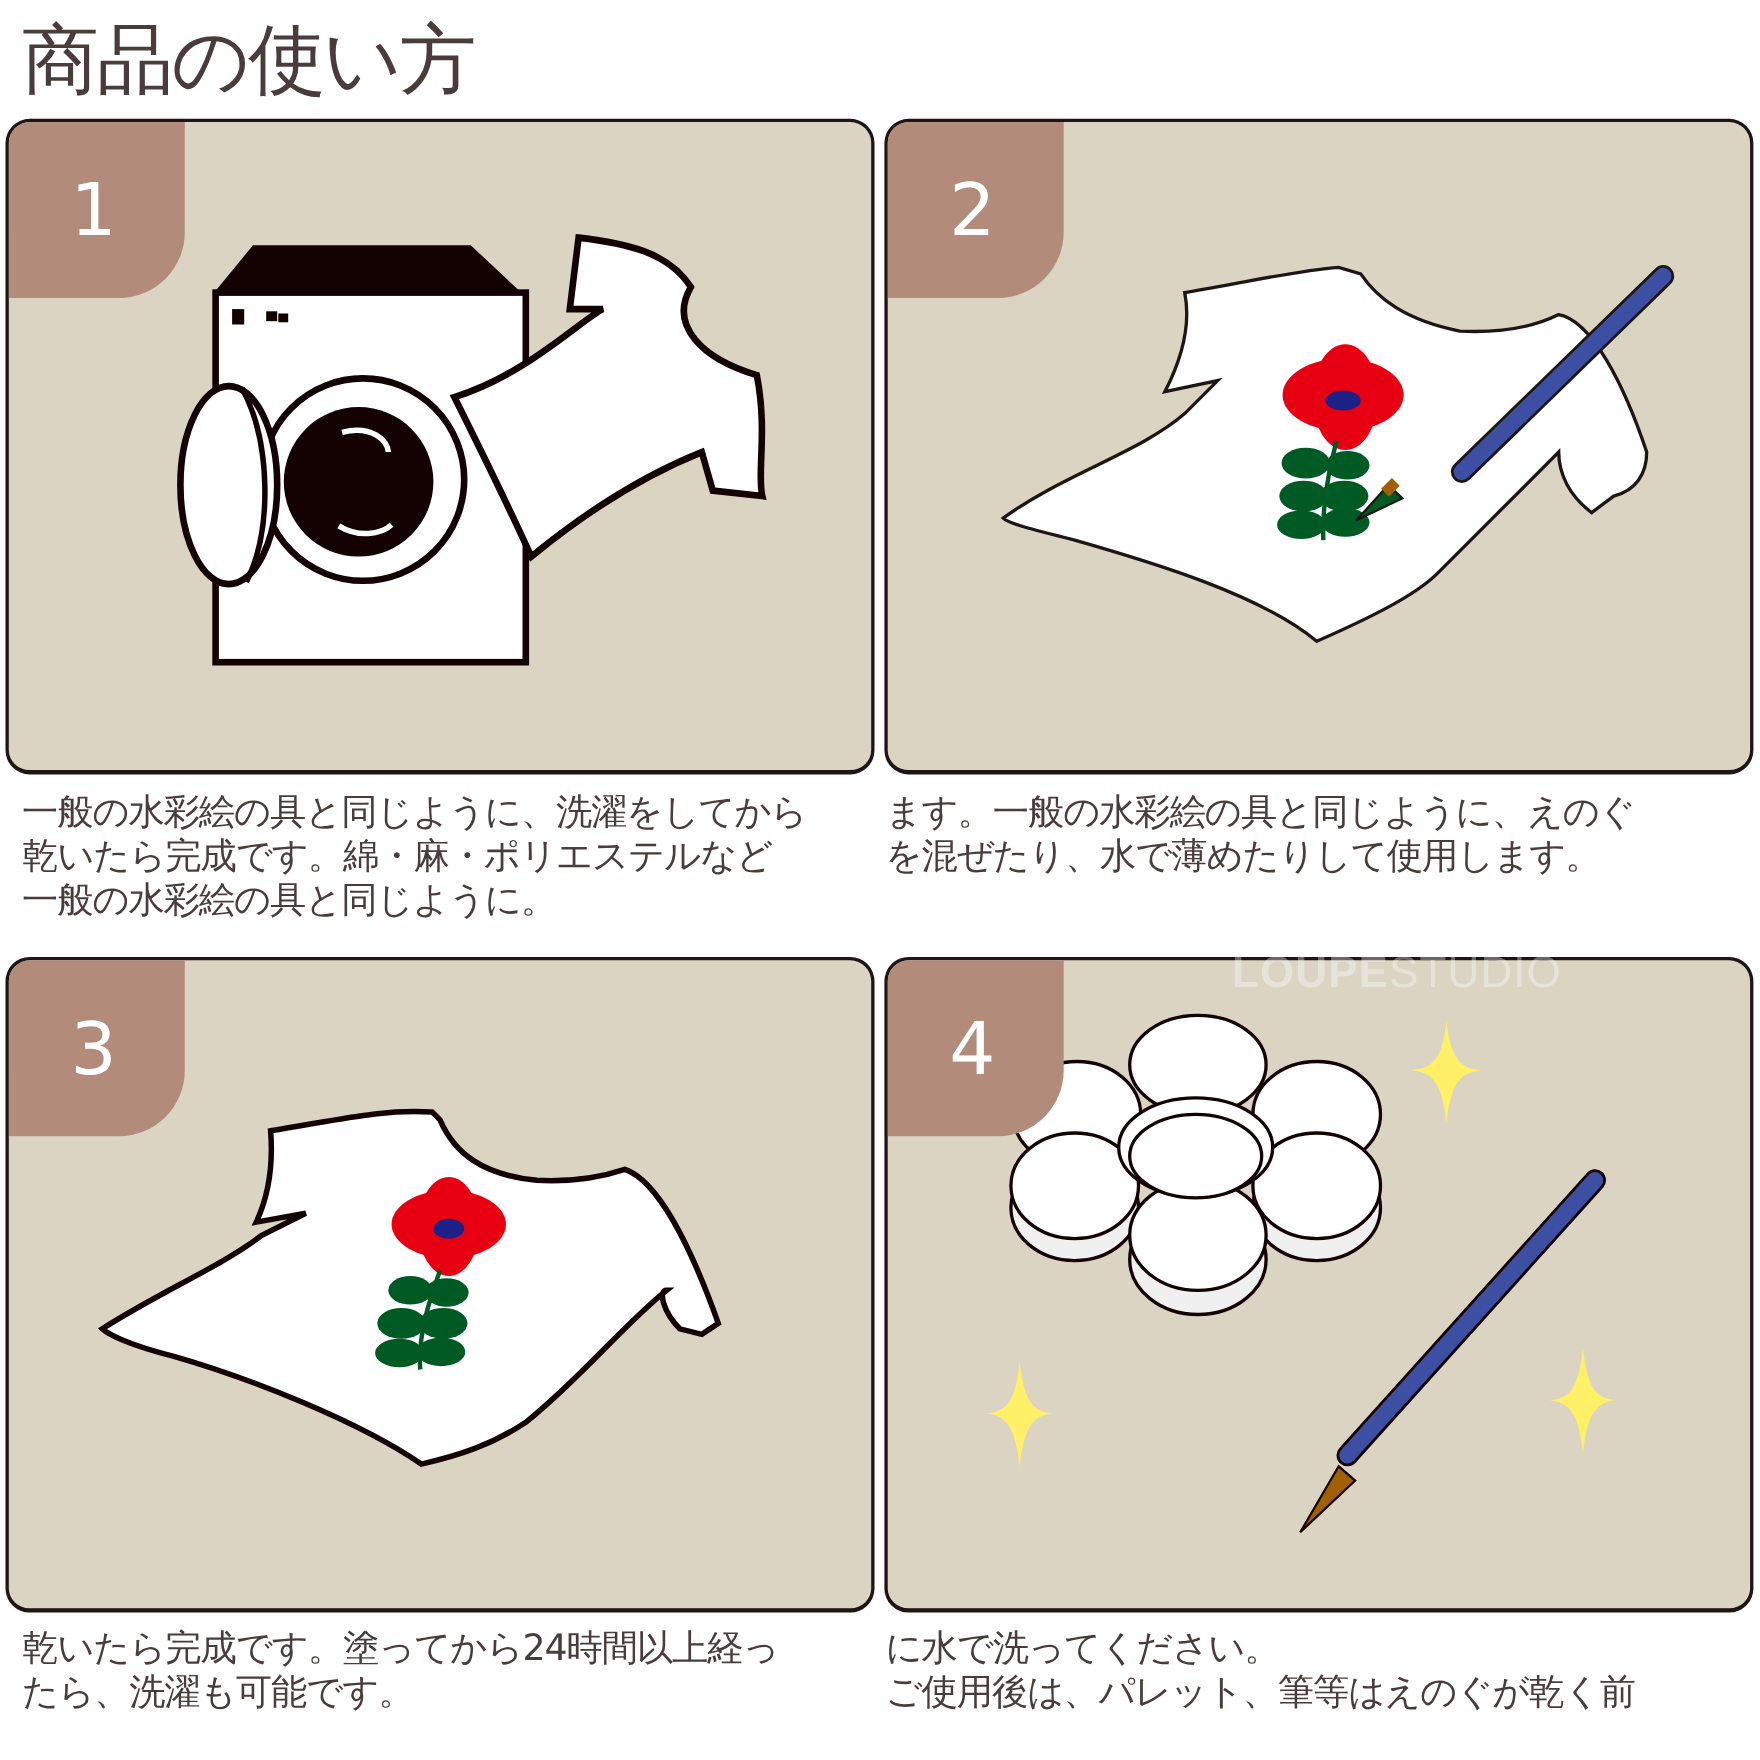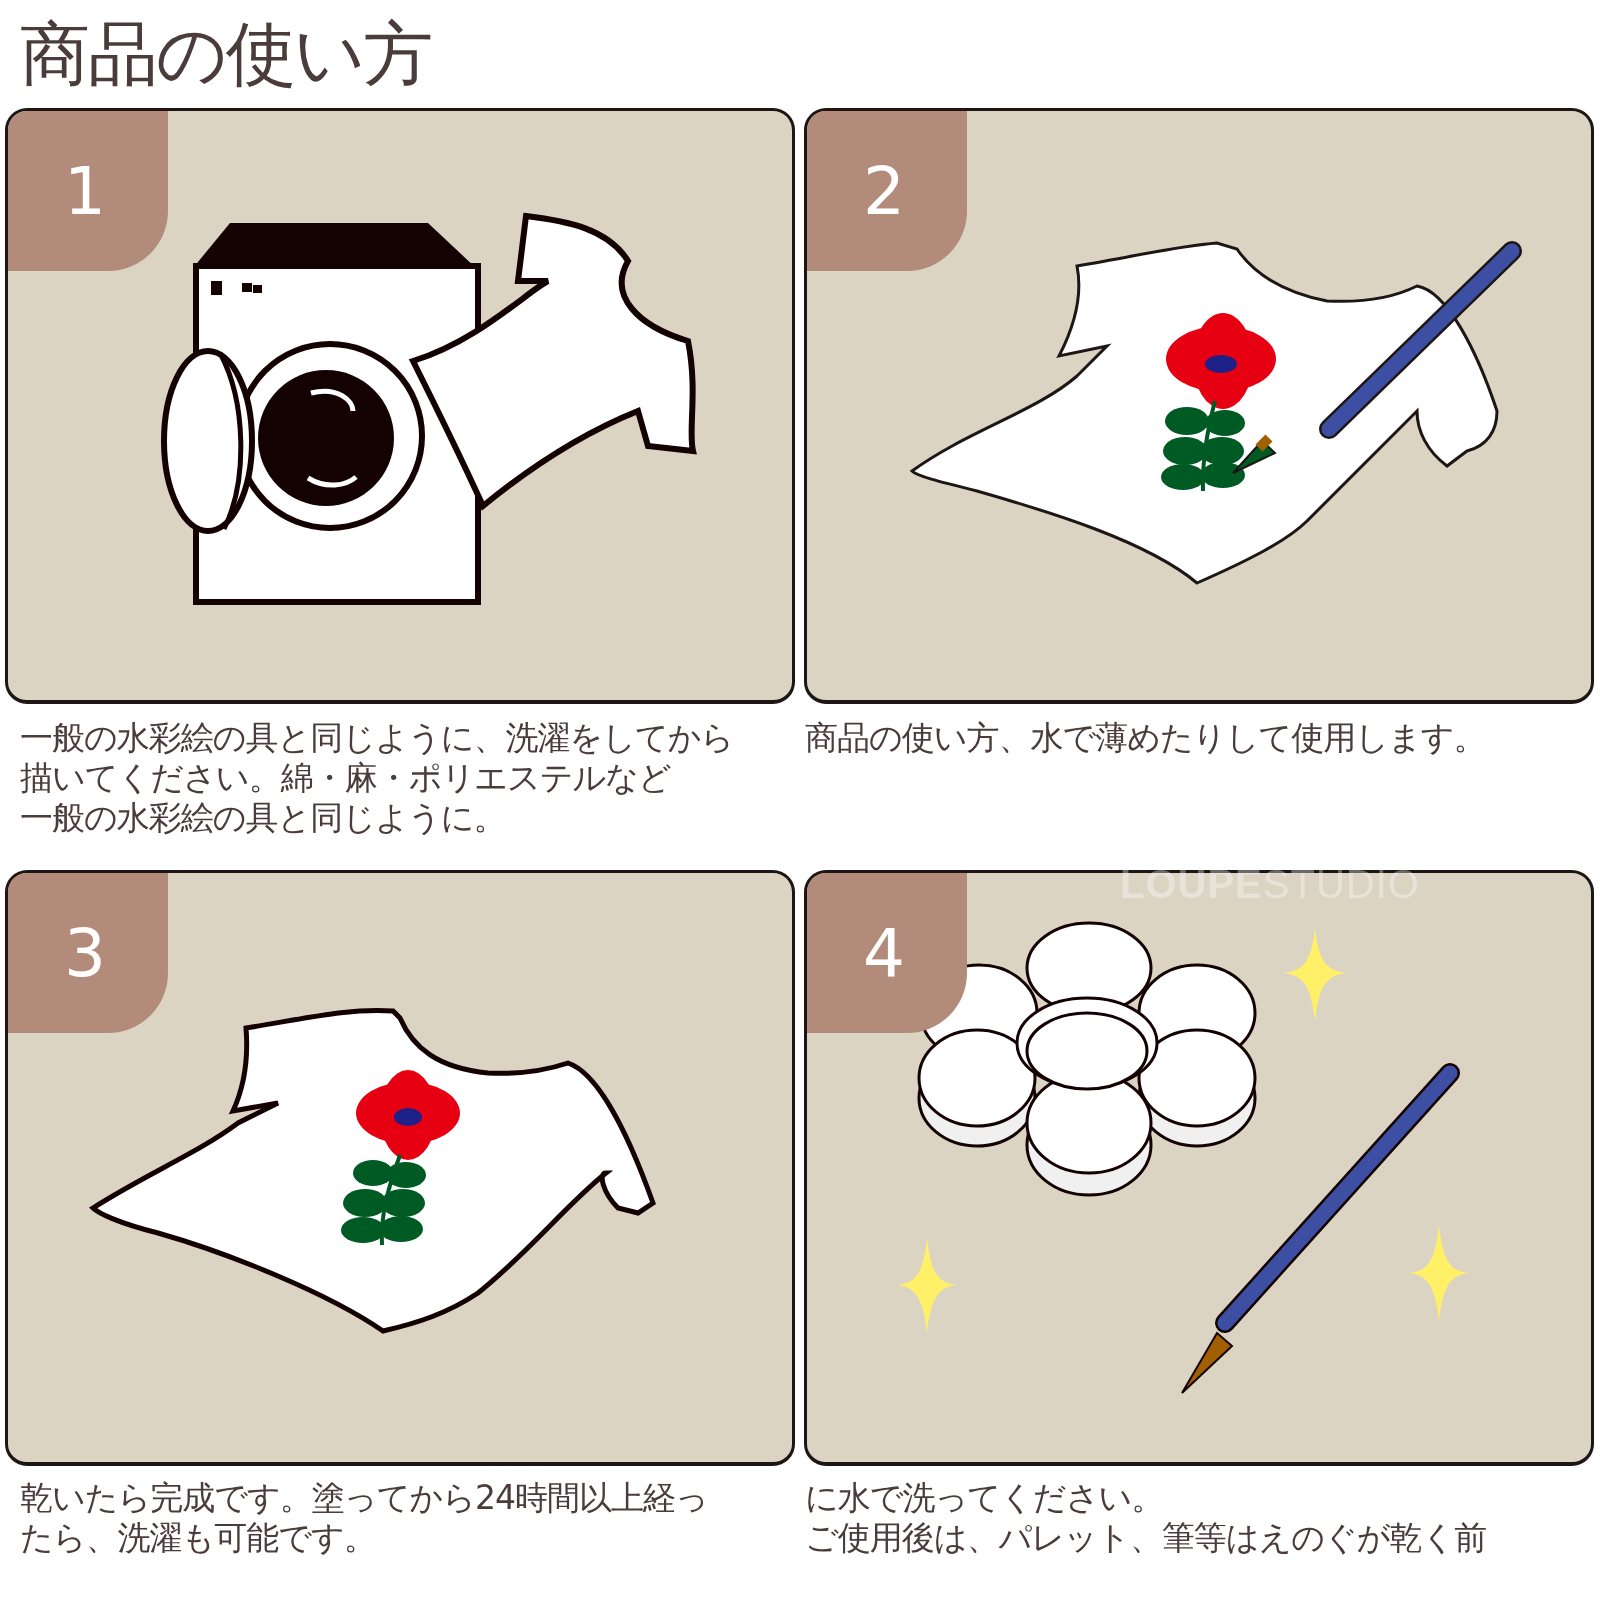--- a/index.html
+++ b/index.html
@@ -46,21 +46,21 @@
     <path d="M300,367 C318,378 338,375 348,366" stroke="#fff" stroke-width="5" fill="none"></path>
 
     <ellipse cx="200" cy="330" rx="44" ry="90" fill="#fff" stroke="#140203" stroke-width="6"></ellipse>
     <path d="M212,242 C238,290 240,370 216,418" stroke="#140203" stroke-width="5" fill="none"></path>
   </svg>
   <div class="badge"></div>
   <div class="badge-num">1</div>
 </div>
 <p class="desc" style="left:20px; top:718px;">
   <span>一般の水彩絵の具と同じように、洗濯をしてから</span>
-  <span>描いてください。綿・麻・ポリエステルなど</span>
+  <span>乾いたら完成です。綿・麻・ポリエステルなど</span>
   <span>一般の水彩絵の具と同じように。</span>
 </p>
 
 <div class="panel" style="left:804px; top:108px;">
   <svg class="illus" viewBox="0 0 790 596">
     <path d="M270,155 C330,145 370,135 410,132 L430,138 C445,160 470,180 520,190 C560,192 590,185 610,175 C640,180 670,240 690,300 C690,320 680,335 660,340 L640,355 C620,340 610,320 610,300 C580,330 540,370 500,410 C480,430 440,450 390,472 C340,430 240,400 170,380 C130,370 110,365 105,360 C160,320 230,300 270,265 L300,235 L252,245 C270,210 275,180 270,155 Z" fill="#fff" stroke="#1d1614" stroke-width="3"></path>
 
     <g>
       <ellipse cx="414" cy="248" rx="55" ry="33" fill="#e60012"></ellipse>
       <ellipse cx="416" cy="250" rx="30" ry="48" fill="#e60012"></ellipse>
@@ -78,21 +78,22 @@
       <line x1="705" y1="140" x2="522" y2="318" stroke="#1d1614" stroke-width="20" stroke-linecap="round"></line>
       <line x1="705" y1="140" x2="522" y2="318" stroke="#3d4fa3" stroke-width="15" stroke-linecap="round"></line>
       <polygon points="426,362 455,330 468,342" fill="#005a24" stroke="#1d1614" stroke-width="2"></polygon>
       <rect x="452" y="325" width="10" height="14" fill="#a06000" transform="rotate(45 457 332)"></rect>
     </g>
   </svg>
   <div class="badge"></div>
   <div class="badge-num">2</div>
 </div>
 <p class="desc" style="left:805px; top:718px;">
-  <span>商品の使い方、水で薄めたりして使用します。</span>
+  <span>ます。一般の水彩絵の具と同じように、えのぐ</span>
+  <span>を混ぜたり、水で薄めたりして使用します。</span>
 </p>
 
 <div class="panel" style="left:5px; top:870px;">
   <svg class="illus" viewBox="0 0 790 596">
     <path d="M238,155 C300,145 340,135 385,138 L392,145 C405,175 430,195 480,200 C520,202 545,195 560,190 C590,200 620,260 645,330 L630,340 L610,335 C595,320 590,300 598,300 C560,330 520,380 470,420 C440,440 410,450 375,458 C320,420 220,380 150,360 C110,350 90,340 85,335 C140,300 190,280 230,250 L270,230 L225,238 C238,210 240,180 238,155 Z" fill="#fff" stroke="#140203" stroke-width="5"></path>
     <g>
       <ellipse cx="400" cy="240" rx="52" ry="31" fill="#e60012"></ellipse>
       <ellipse cx="400" cy="242" rx="28" ry="45" fill="#e60012"></ellipse>
       <ellipse cx="400" cy="244" rx="14" ry="9" fill="#1d2087"></ellipse>
       <path d="M392,282 C382,310 372,340 374,372" stroke="#005a24" stroke-width="4" fill="none"></path>

